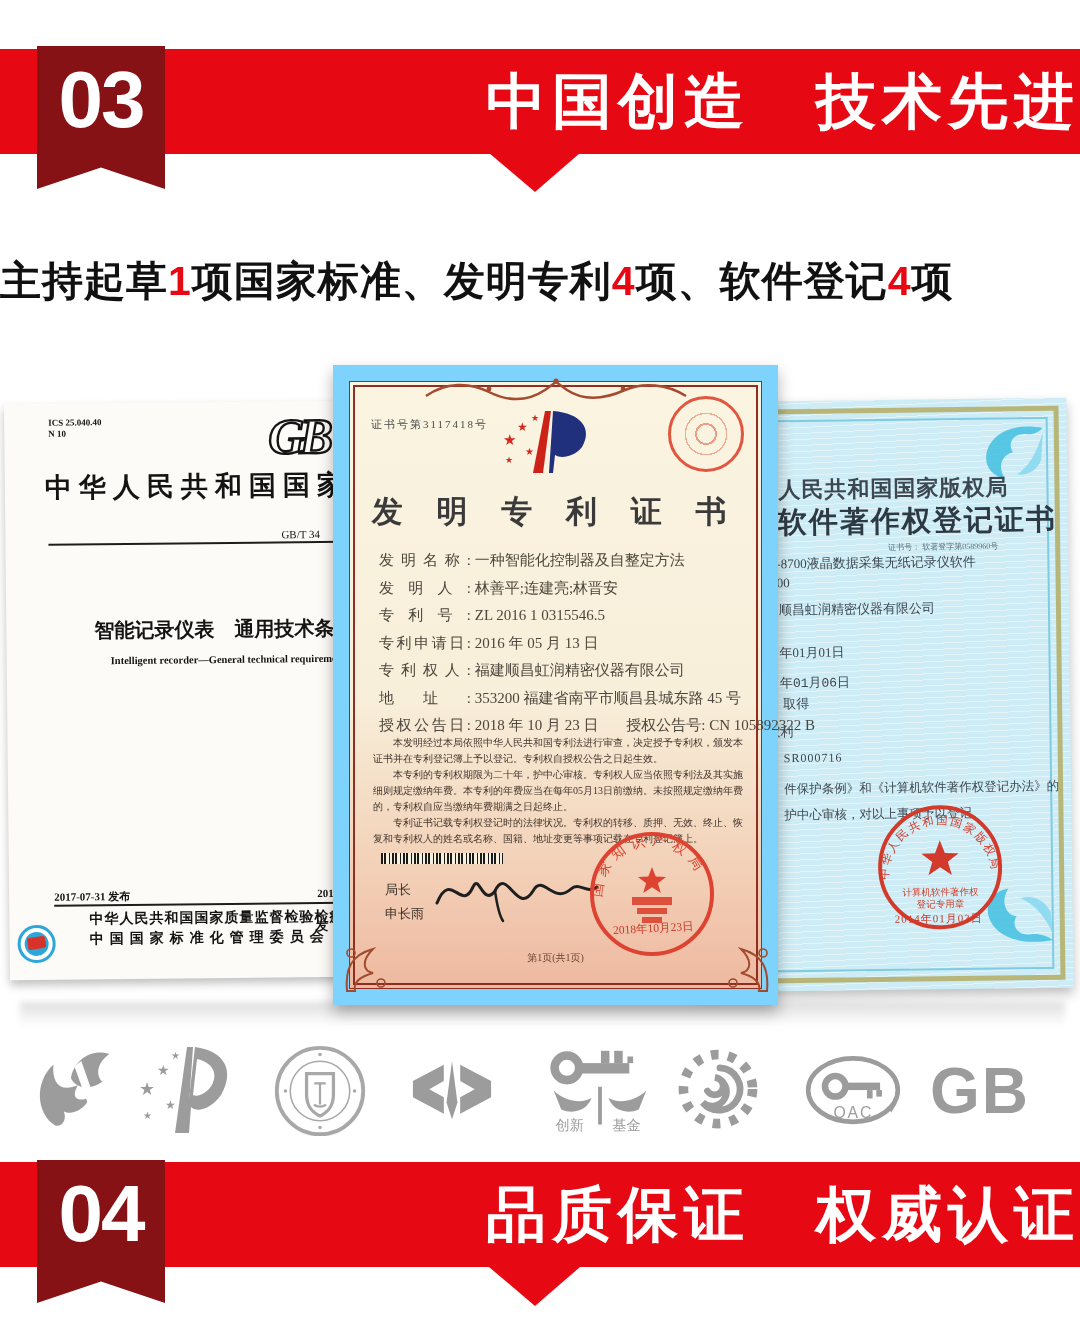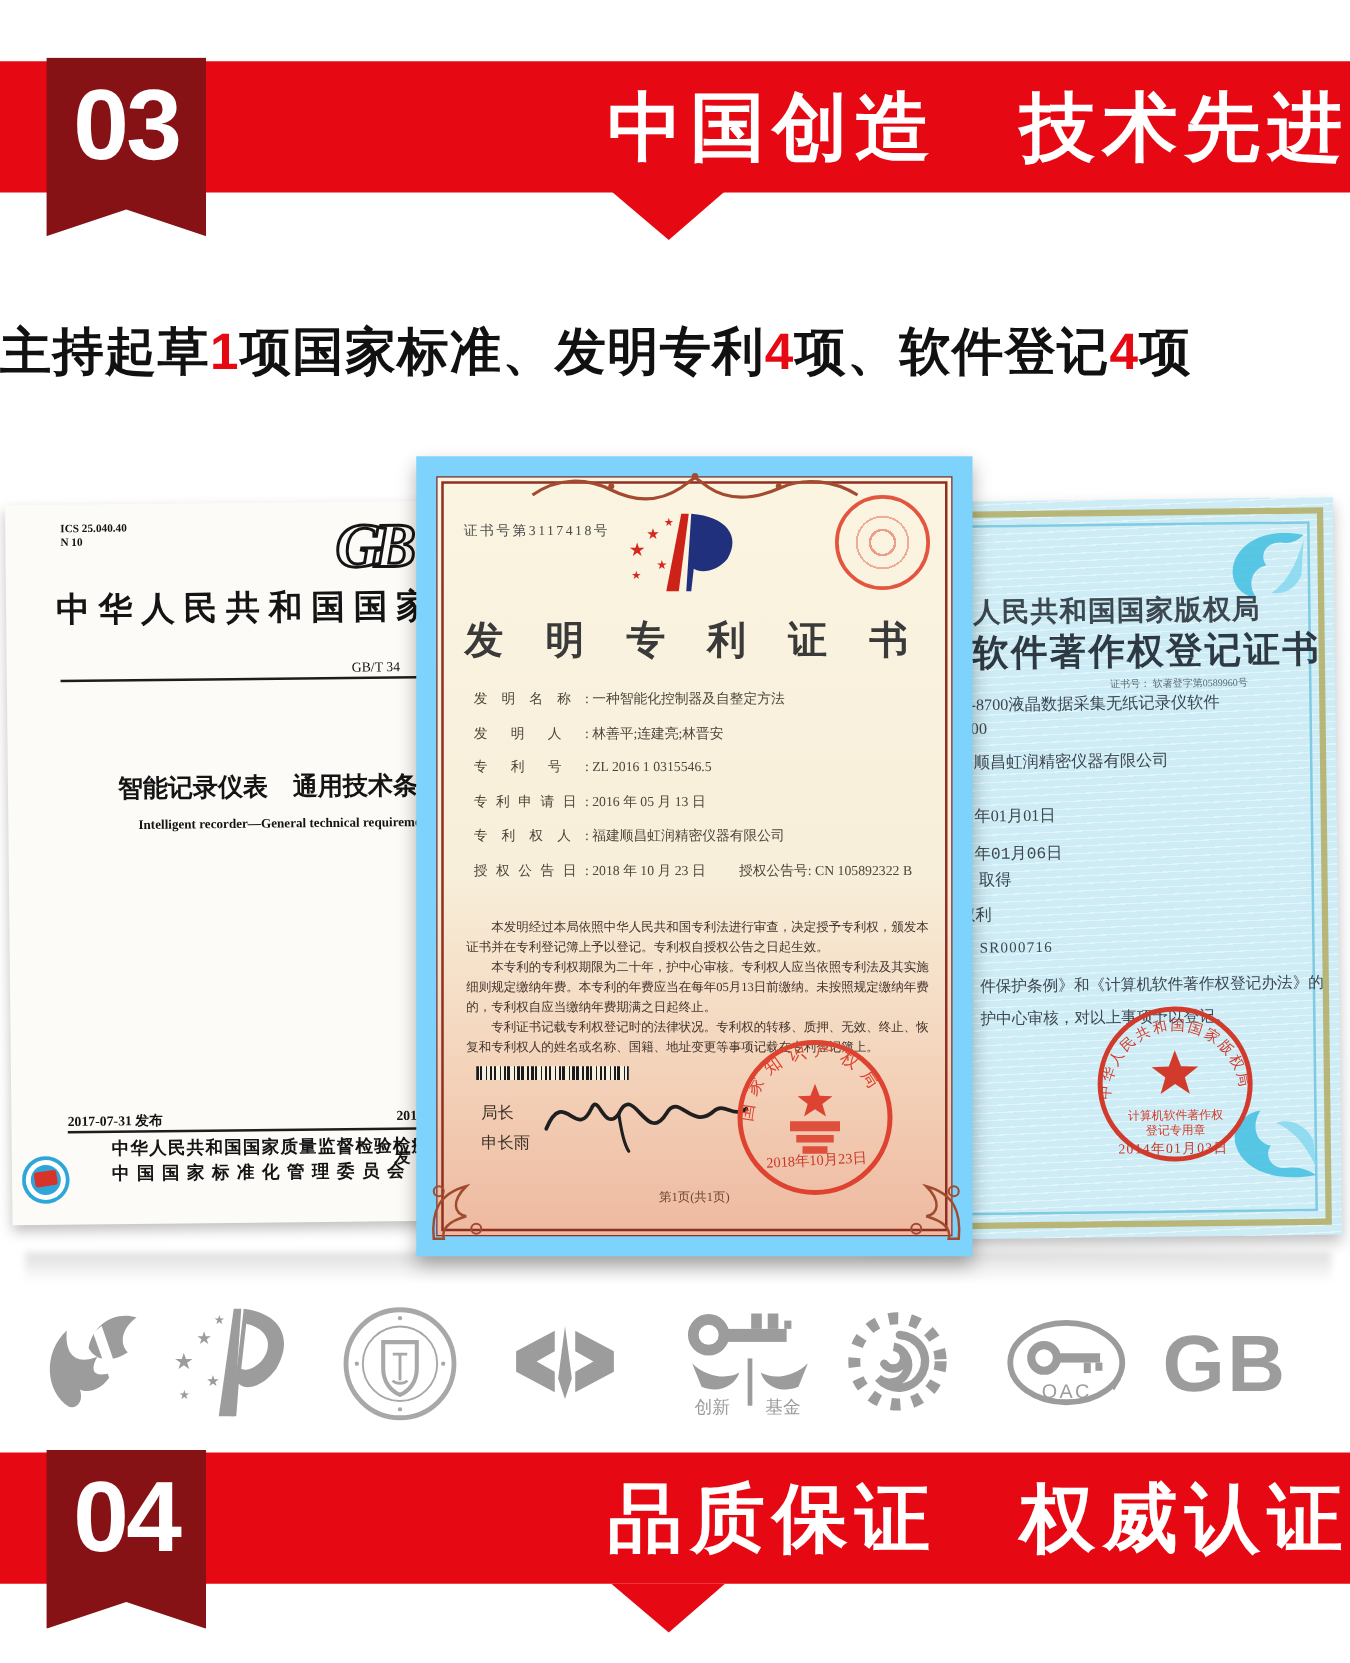--- a/index.html
+++ b/index.html
@@ -56,21 +56,21 @@
   .pat-frame1 { position:absolute; inset:16px; border:1px solid #8e2f22; }
   .pat-frame2 { position:absolute; inset:20px; border:2px solid #8e2f22; }
   .pat-ornament { position:absolute; left:88px; top:12px; }
   .pat-certno { position:absolute; left:38px; top:52px; font-size:11px; letter-spacing:2px; color:#4a4a4a; }
   .pat-logo { position:absolute; left:168px; top:42px; }
   .pat-rstamp { position:absolute; left:335px; top:31px; width:76px; height:76px; border-radius:50%;
     border:3px solid #e0462f; opacity:0.9;
     background:repeating-radial-gradient(circle at 50% 50%, rgba(224,70,47,0) 0 9px, rgba(224,70,47,0.55) 9px 11px, rgba(224,70,47,0) 11px 20px, rgba(224,70,47,0.45) 20px 21.5px, rgba(224,70,47,0) 21.5px 30px); }
   .pat-title { position:absolute; left:0; top:126px; width:445px; text-align:center;
     font-size:31px; font-weight:bold; letter-spacing:13px; color:#3a3a3a; white-space:nowrap; }
-  .pat-fields { position:absolute; left:46px; top:186px; width:380px; font-size:11px; color:#4c463c; }
+  .pat-fields { position:absolute; left:46px; top:186px; width:380px; font-size:15px; color:#4c463c; }
   .pat-row { height:27.5px; white-space:nowrap; }
   .pat-label { display:inline-block; width:92px; text-align:justify; text-align-last:justify; }
   .pat-grant2 { margin-left:24px; }
   .pat-paras { position:absolute; left:40px; top:370px; width:370px; font-size:10px; line-height:16px;
     color:#42342c; text-align:justify; }
   .pat-paras p { text-indent:2em; }
   .pat-barcode { position:absolute; left:48px; top:488px; width:122px; height:11px;
     background:repeating-linear-gradient(90deg,#1a1a1a 0 2px,#f8f0de 2px 3px,#1a1a1a 3px 5px,#f8f0de 5px 8px,#1a1a1a 8px 9px,#f8f0de 9px 11px); }
   .pat-dlabel { position:absolute; left:52px; top:516px; font-size:13px; color:#3c3228; }
   .pat-dname  { position:absolute; left:52px; top:540px; font-size:13px; color:#3c3228; }
@@ -239,20 +239,24 @@
       </div>
       <div class="pat-row">
         <span class="pat-label">专利申请日:</span>
         <span>2016 年 05 月 13 日</span>
       </div>
       <div class="pat-row">
         <span class="pat-label">专利权人:</span>
         <span>福建顺昌虹润精密仪器有限公司</span>
       </div>
       <div class="pat-row">
+        <span class="pat-label">地址:</span>
+        <span>353200 福建省南平市顺昌县城东路 45 号</span>
+      </div>
+      <div class="pat-row">
         <span class="pat-label">授权公告日:</span>
         <span>2018 年 10 月 23 日</span>
         <span class="pat-grant2">授权公告号:</span>
         <span>CN 105892322 B</span>
       </div>
     </div>
 
     <div class="pat-paras">
       <p>本发明经过本局依照中华人民共和国专利法进行审查，决定授予专利权，颁发本证书并在专利登记簿上予以登记。专利权自授权公告之日起生效。</p>
       <p>本专利的专利权期限为二十年，护中心审核。专利权人应当依照专利法及其实施细则规定缴纳年费。本专利的年费应当在每年05月13日前缴纳。未按照规定缴纳年费的，专利权自应当缴纳年费期满之日起终止。</p>

